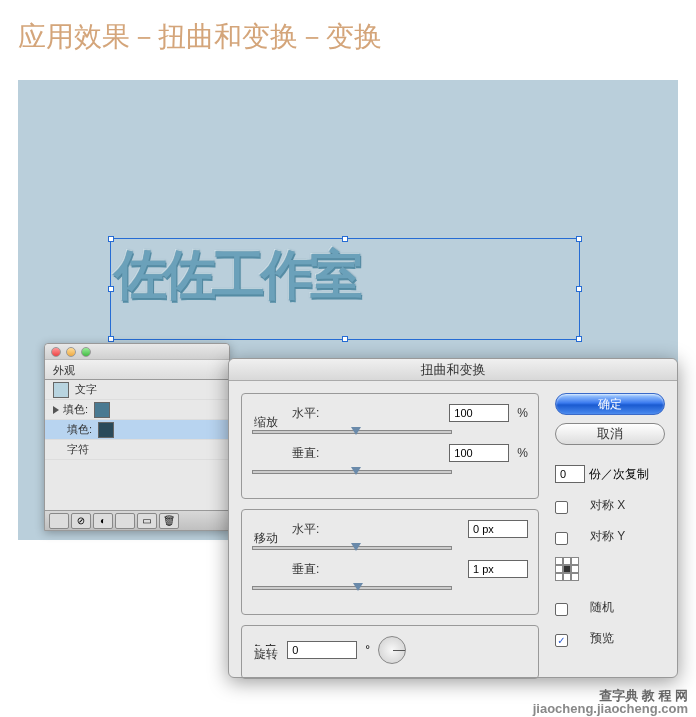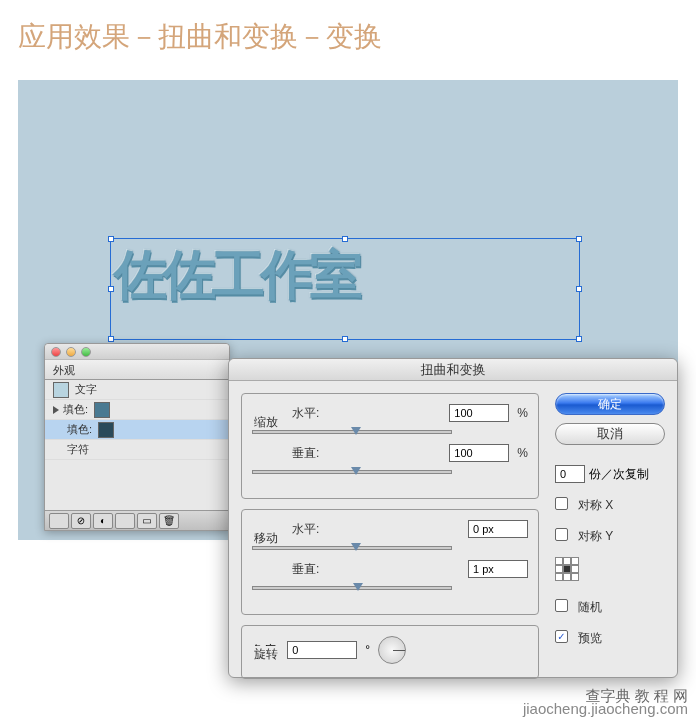--- a/index.html
+++ b/index.html
@@ -45,27 +45,27 @@
 .slider-track { height: 4px; background: #ccc; border: 1px solid #888; margin: 4px 0 10px 0; position: relative; width: 200px; }
 .slider-thumb { position: absolute; top: -4px; width: 0; height: 0; border-left: 5px solid transparent; border-right: 5px solid transparent; border-top: 8px solid #6a8aaa; }
 .rotate-row { display: flex; align-items: center; gap: 8px; font-size: 12px; }
 .rotate-dial { width: 28px; height: 28px; border: 1px solid #888; border-radius: 50%; background: radial-gradient(#f8f8f8,#ccc); position: relative; }
 .rotate-dial::after { content:''; position:absolute; width:12px; height:1px; background:#555; top:13px; left:14px; }
 
 .aqua-btn { height: 22px; border-radius: 11px; border: 1px solid #3a6ac8; background: linear-gradient(#aad0ff,#3a7aef 45%,#1a5ad0 55%,#4a8aef); color: #fff; font-size: 12px; text-align: center; line-height: 20px; box-shadow: inset 0 1px 2px rgba(255,255,255,0.6); }
 .plain-btn { height: 22px; border-radius: 11px; border: 1px solid #888; background: linear-gradient(#fff,#ddd); color: #333; font-size: 13px; text-align: center; line-height: 20px; }
 .copies-row { display: flex; align-items: center; gap: 4px; font-size: 12px; margin-top: 12px; }
 .copies-input { width: 30px; height: 18px; border: 1px solid #666; background: #fff; font-size: 11px; padding: 0 4px; }
-.check-row { display: flex; align-items: flex-start; gap: 10px; font-size: 12px; margin-top: 6px; color: #333; }
+.check-row { display: flex; align-items: flex-end; gap: 22px; font-size: 12px; margin-top: 6px; color: #333; }
 .checkbox { width: 13px; height: 13px; border: 1px solid #666; background: #fff; display: inline-flex; align-items: center; justify-content: center; font-size: 10px; color: #2a5ad0; border-radius: 2px; }
 .anchor-grid { width: 24px; height: 24px; display: grid; grid-template-columns: repeat(3,8px); grid-template-rows: repeat(3,8px); margin: 4px 0; }
 .anchor-cell { border: 1px solid #888; background: #fff; }
 .anchor-cell.active { background: #333; }
 
-.watermark { position: absolute; bottom: 2px; right: 8px; font-size: 15px; color: #888; text-align: right; line-height: 13px; }
+.watermark { position: absolute; bottom: 2px; right: 8px; font-size: 13px; color: #888; text-align: right; line-height: 13px; font-weight: bold; }
 .watermark .cn { color: #666; }
 </style>
 </head>
 <body>
 
 <div class="heading">应用效果－扭曲和变换－变换</div>
 
 <div class="canvas-bg"></div>
 <div class="text-art">佐佐工作室</div>
 <div class="selection-box">

